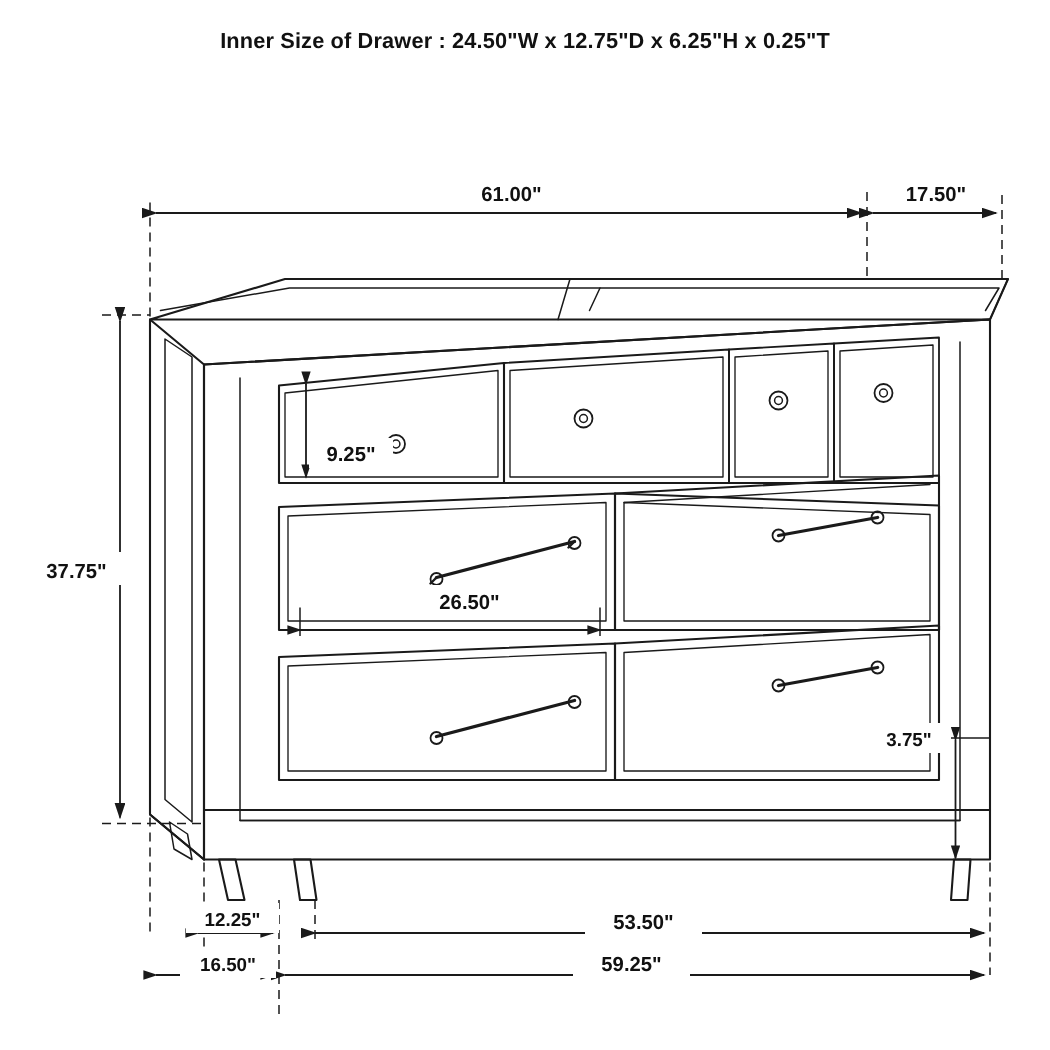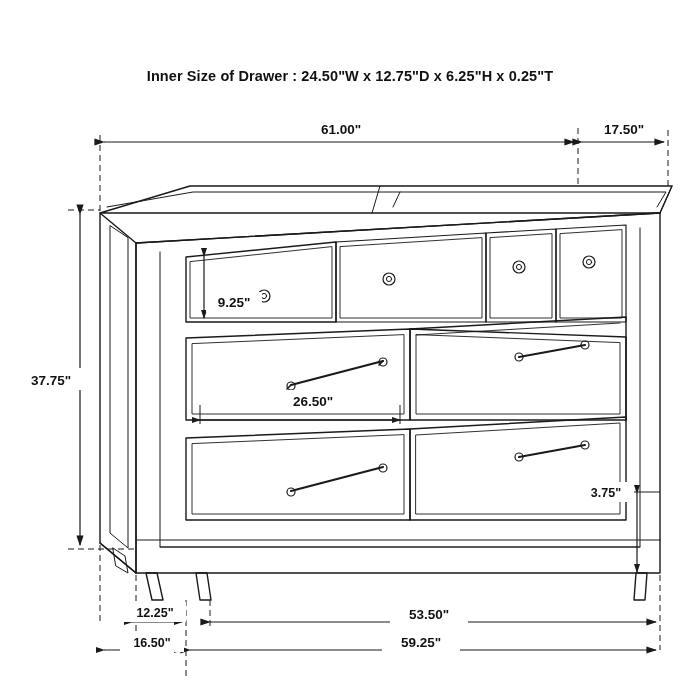--- a/index.html
+++ b/index.html
@@ -22,21 +22,20 @@
   #title {
     position: absolute;
     top: 20px;
     left: 0;
     width: 700px;
     text-align: center;
     font-size: 14.5px;
     font-weight: bold;
     letter-spacing: 0.1px;
     color: #111111;
-    margin-top: 48px;
   }
   svg#dwg {
     position: absolute;
     top: 0;
     left: 0;
     width: 700px;
     height: 700px;
   }
   .lbl {
     font-family: "Liberation Sans", sans-serif;

